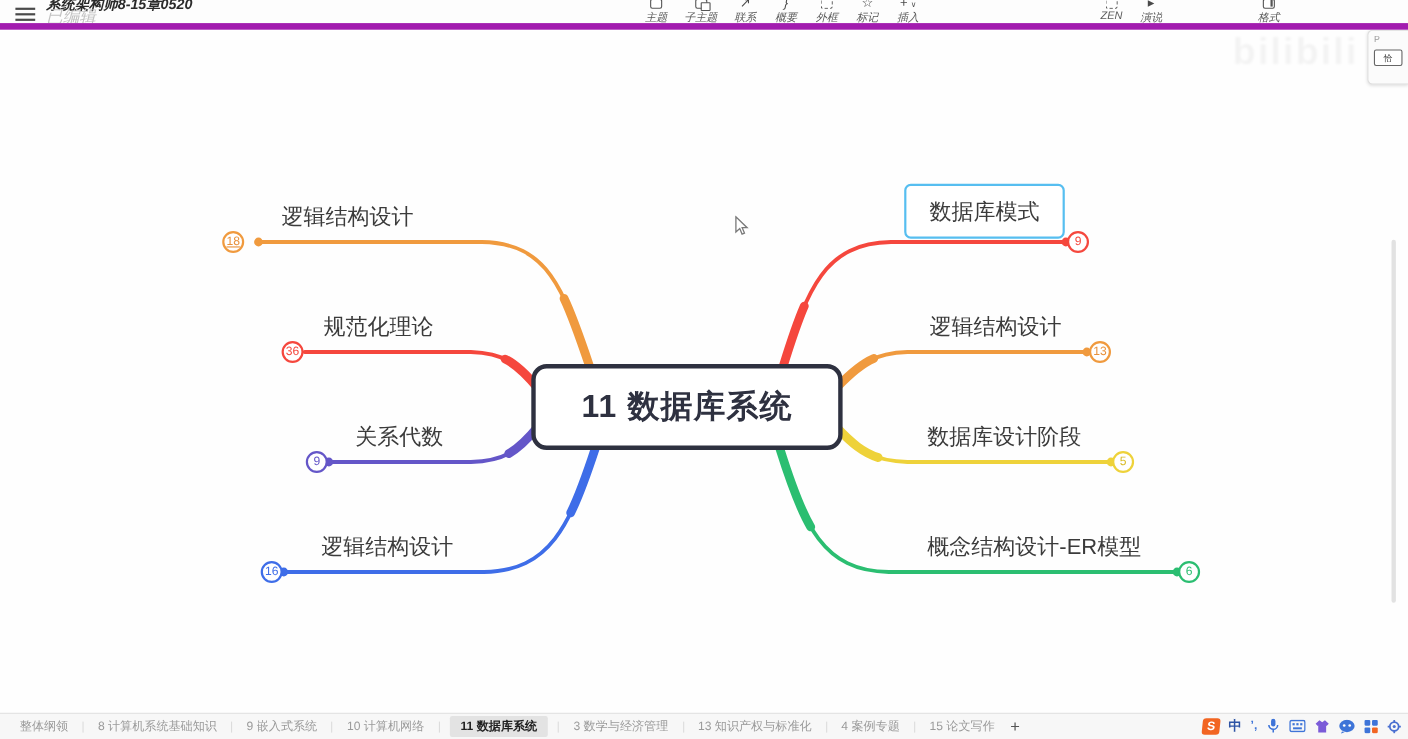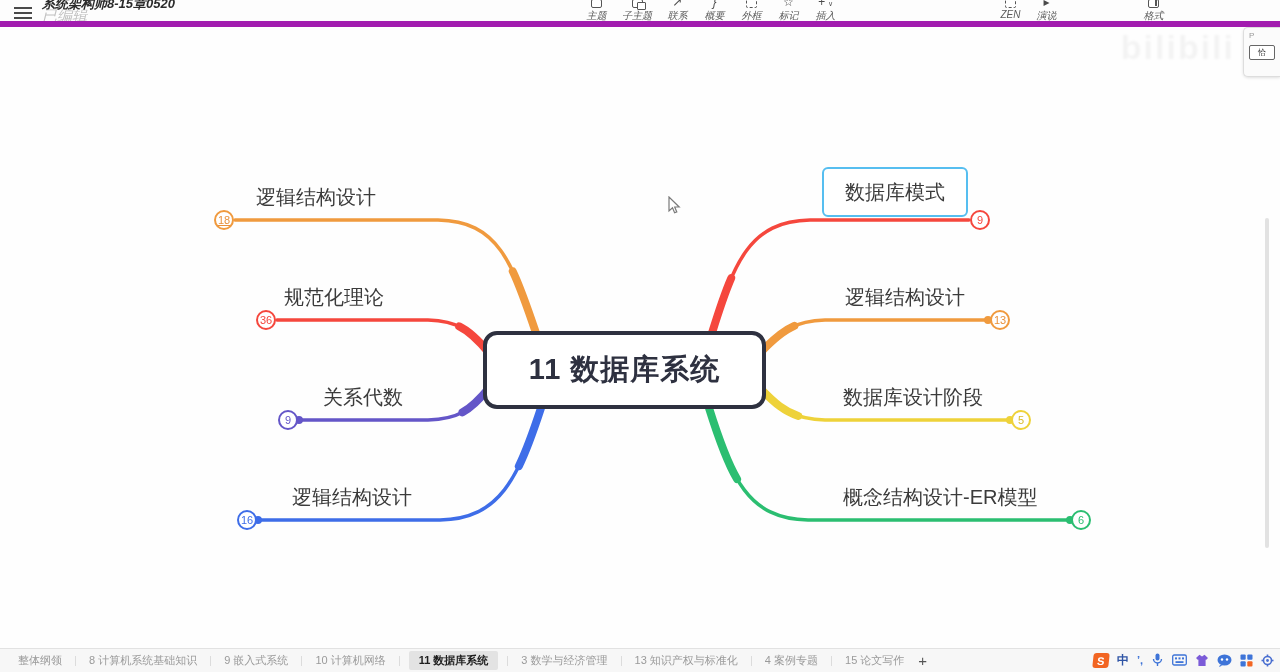--- a/index.html
+++ b/index.html
@@ -200,30 +200,30 @@
   <path class="thick st-orange" d="M761 352 C782 330 795 321 825 320 L988 320" pathLength="100"></path>
   <path class="thin st-yellow" d="M761 389 C782 411 795 419 825 420 L1010 420"></path>
   <path class="thick st-yellow" d="M761 389 C782 411 795 419 825 420 L1010 420" pathLength="100"></path>
   <path class="thin st-green" d="M709 408 C731 478 748 519 808 520 L1070 520"></path>
   <path class="thick st-green" d="M709 408 C731 478 748 519 808 520 L1070 520" pathLength="100"></path>
 </svg>
 
 <div class="central-node">11 数据库系统</div>
 
 <div class="branch-label" style="left:256px; top:184px;">逻辑结构设计</div>
-<div class="branch-label" style="left:284px; top:284px;">规范化理论</div>
+<div class="branch-label" style="left:294px; top:284px;">规范化理论</div>
 <div class="branch-label" style="left:323px; top:384px;">关系代数</div>
 <div class="branch-label" style="left:292px; top:484px;">逻辑结构设计</div>
 
 <div class="selected-topic">数据库模式</div>
 <div class="branch-label" style="left:845px; top:284px;">逻辑结构设计</div>
 <div class="branch-label" style="left:843px; top:384px;">数据库设计阶段</div>
 <div class="branch-label" style="left:843px; top:484px;">概念结构设计-ER模型</div>
 
-<div class="badge c-orange" style="left:214px; top:210px;text-decoration:underline;">18</div>
+<div class="badge c-orange" style="left:202px; top:210px;text-decoration:underline;">18</div>
 <div class="badge c-red" style="left:256px; top:310px;">36</div>
 <div class="badge c-purple" style="left:278px; top:410px;">9</div>
 <div class="badge c-blue" style="left:237px; top:510px;">16</div>
 <div class="badge c-red" style="left:970px; top:210px;">9</div>
 <div class="badge c-orange" style="left:990px; top:310px;">13</div>
 <div class="badge c-yellow" style="left:1011px; top:410px;">5</div>
 <div class="badge c-green" style="left:1071px; top:510px;">6</div>
 
 <div class="watermark">bilibili</div>
 

